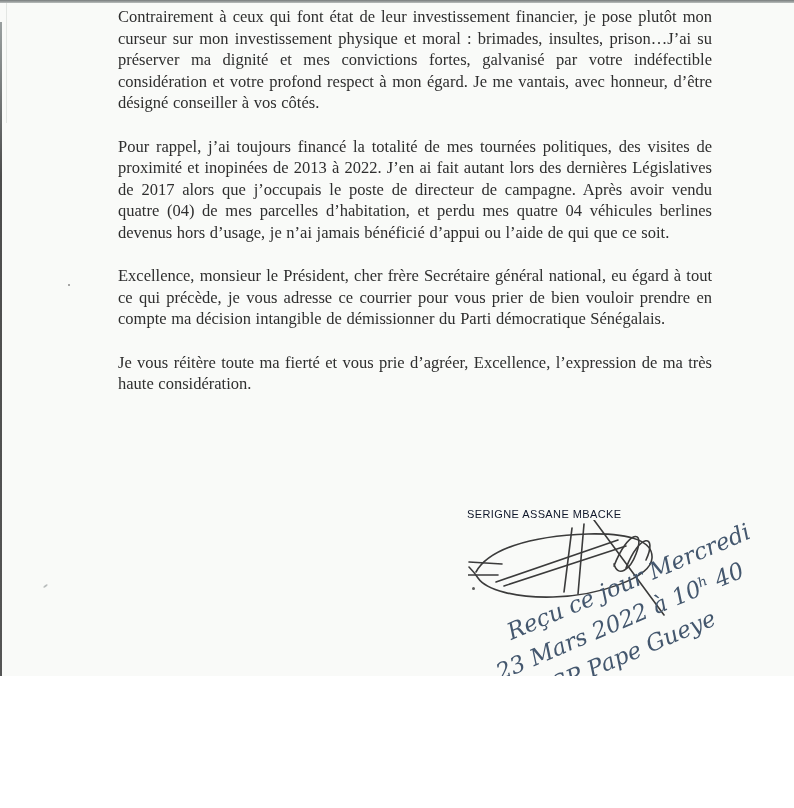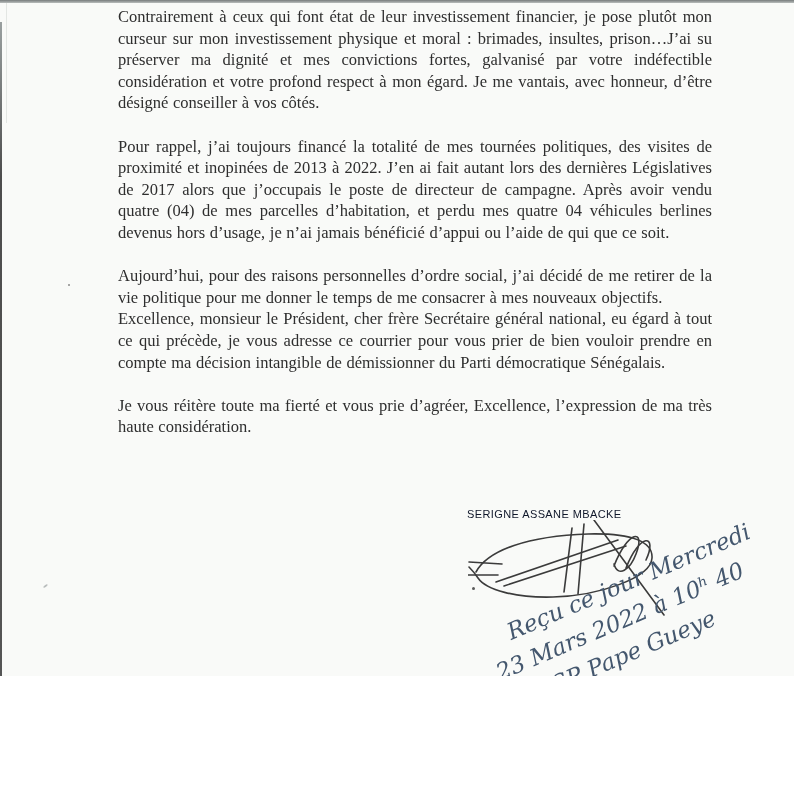--- a/index.html
+++ b/index.html
@@ -79,21 +79,20 @@
 
 <div class="page">
 
   <div class="edge-top"></div>
   <div class="edge-left"></div>
   <div class="edge-left-faint"></div>
 
   <div class="letter-text">
     <p>Contrairement à ceux qui font état de leur investissement financier, je pose plutôt mon curseur sur mon investissement physique et moral : brimades, insultes, prison…J’ai su préserver ma dignité et mes convictions fortes, galvanisé par votre indéfectible considération et votre profond respect à mon égard. Je me vantais, avec honneur, d’être désigné conseiller à vos côtés.</p>
     <p>Pour rappel, j’ai toujours financé la totalité de mes tournées politiques, des visites de proximité et inopinées de 2013 à 2022. J’en ai fait autant lors des dernières Législatives de 2017 alors que j’occupais le poste de directeur de campagne. Après avoir vendu quatre (04) de mes parcelles d’habitation, et perdu mes quatre 04 véhicules berlines devenus hors d’usage, je n’ai jamais bénéficié d’appui ou l’aide de qui que ce soit.</p>
-    <p class="no-gap">Aujourd’hui, pour des raisons personnelles d’ordre social, j’ai décidé de me retirer de la vie politique pour me donner le temps de me consacrer à mes nouveaux objectifs.</p>
     <p>Excellence, monsieur le Président, cher frère Secrétaire général national, eu égard à tout ce qui précède, je vous adresse ce courrier pour vous prier de bien vouloir prendre en compte ma décision intangible de démissionner du Parti démocratique Sénégalais.</p>
     <p class="closing">Je vous réitère toute ma fierté et vous prie d’agréer, Excellence, l’expression de ma très haute considération.</p>
   </div>
 
   <div class="signer-name">SERIGNE ASSANE MBACKE</div>
 
   <svg class="sig-black" width="210" height="100" viewBox="0 0 210 100" fill="none" stroke="#3b3b3b" stroke-width="1.6" stroke-linecap="round">
     <path d="M8,52 C20,30 60,16 120,14 C165,13 185,22 184,38 C183,58 130,76 85,77 C48,78 18,70 10,58 C6,52 4,50 1,47"></path>
     <path d="M1,42 L34,44"></path>
     <path d="M0,55 L30,55"></path>

